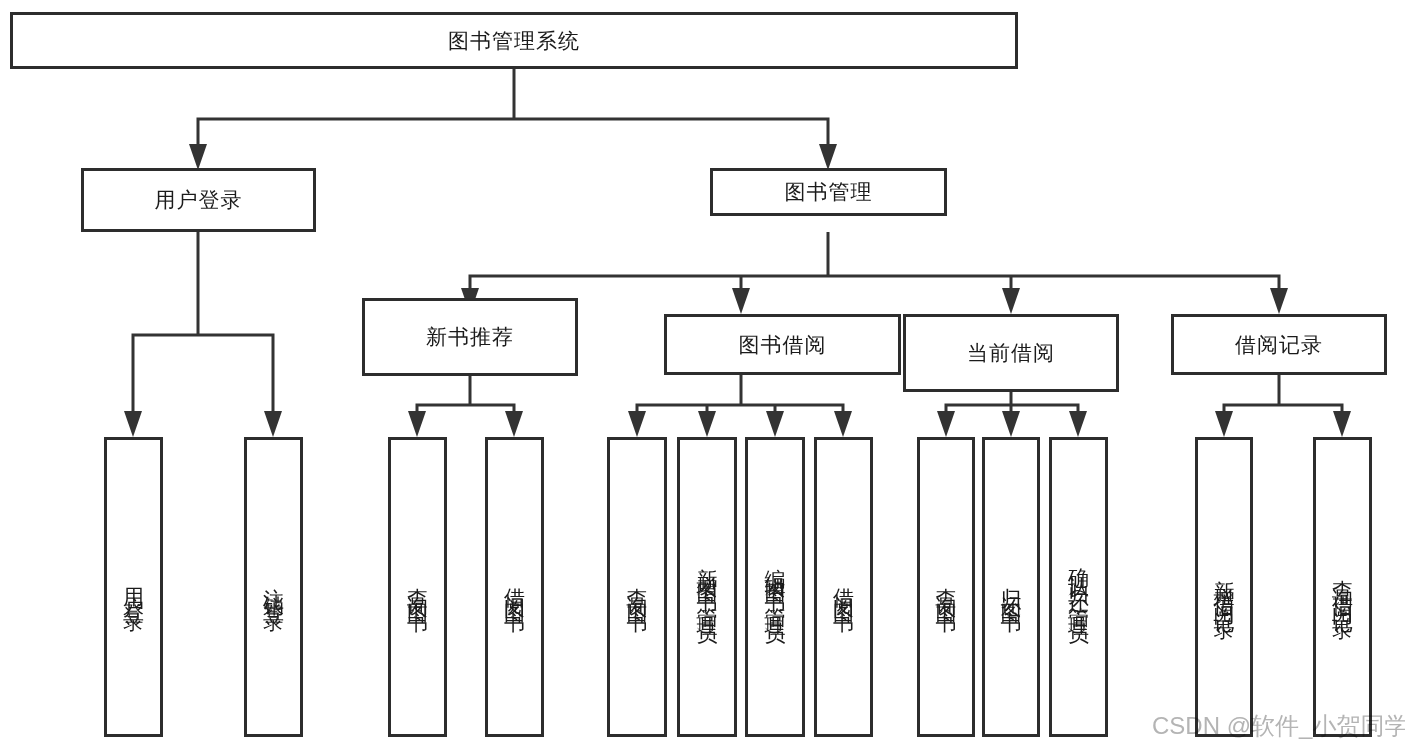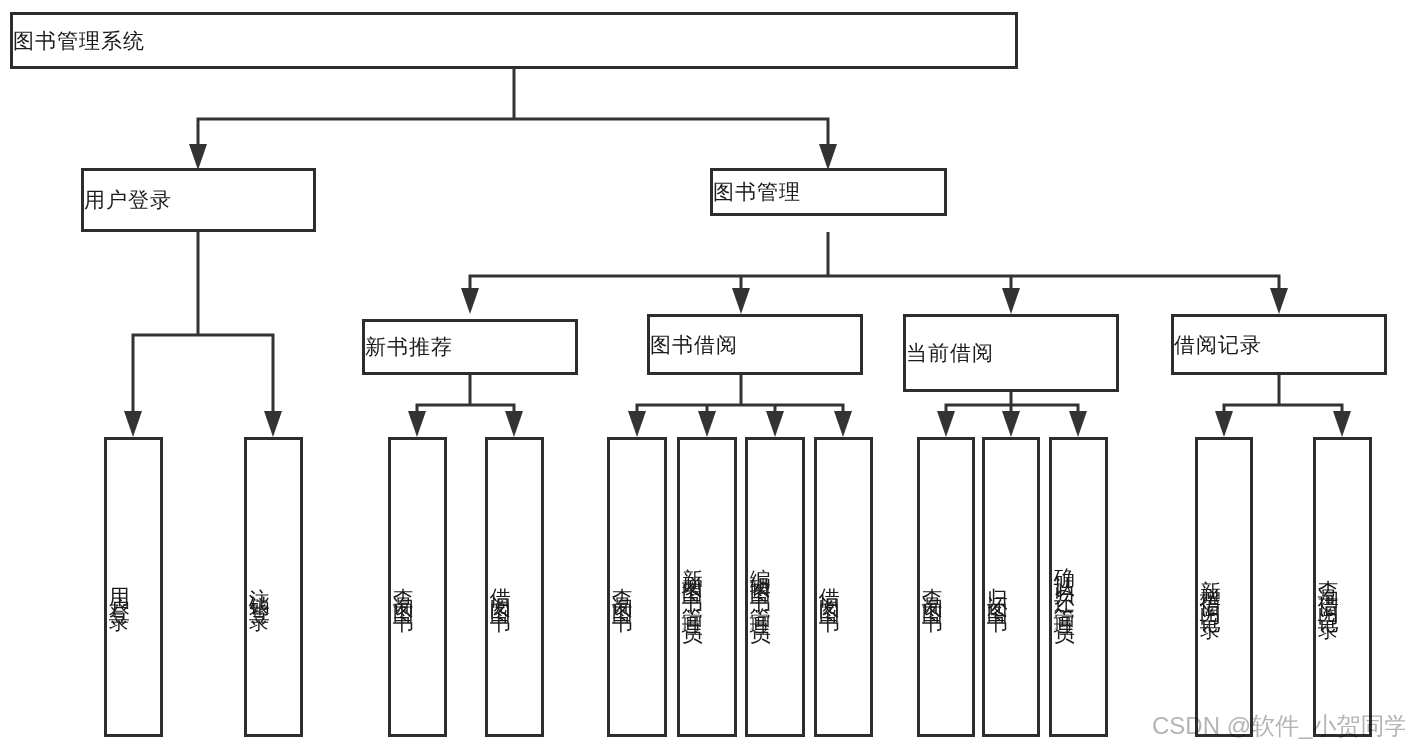--- a/index.html
+++ b/index.html
@@ -9,21 +9,21 @@
     background:#ffffff;
     font-family:"Liberation Sans", sans-serif;
     overflow:hidden;
   }
   svg.connectors{position:absolute;left:0;top:0;z-index:1;}
   .hbox,.vbox{
     position:absolute;
     box-sizing:border-box;
     background:#ffffff;
     border:3px solid #2d2d2d;
-    display:flex;align-items:center;
+    display:flex;align-items:center;justify-content:center;
     color:#1b1b1b;
     z-index:2;
   }
   .hbox span{
     font-size:21px;
     letter-spacing:1px;
     white-space:nowrap;
   }
   .vbox .vtext{
     writing-mode:vertical-rl;
@@ -103,24 +103,24 @@
     <span>图书管理系统</span>
   </div>
 
   <div class="hbox" style="left:81px;top:168px;width:235px;height:64px">
     <span>用户登录</span>
   </div>
   <div class="hbox" style="left:710px;top:168px;width:237px;height:48px">
     <span>图书管理</span>
   </div>
 
-  <div class="hbox" style="left:362px;top:319px;width:216px;height:56px">
+  <div class="hbox" style="left:362px;top:298px;width:216px;height:78px">
     <span>新书推荐</span>
   </div>
-  <div class="hbox" style="left:647px;top:314px;width:216px;height:61px">
+  <div class="hbox" style="left:664px;top:314px;width:237px;height:61px">
     <span>图书借阅</span>
   </div>
   <div class="hbox" style="left:903px;top:314px;width:216px;height:78px">
     <span>当前借阅</span>
   </div>
   <div class="hbox" style="left:1171px;top:314px;width:216px;height:61px">
     <span>借阅记录</span>
   </div>
 
   <div class="vbox" style="left:104px;top:437px;width:59px;height:300px">

